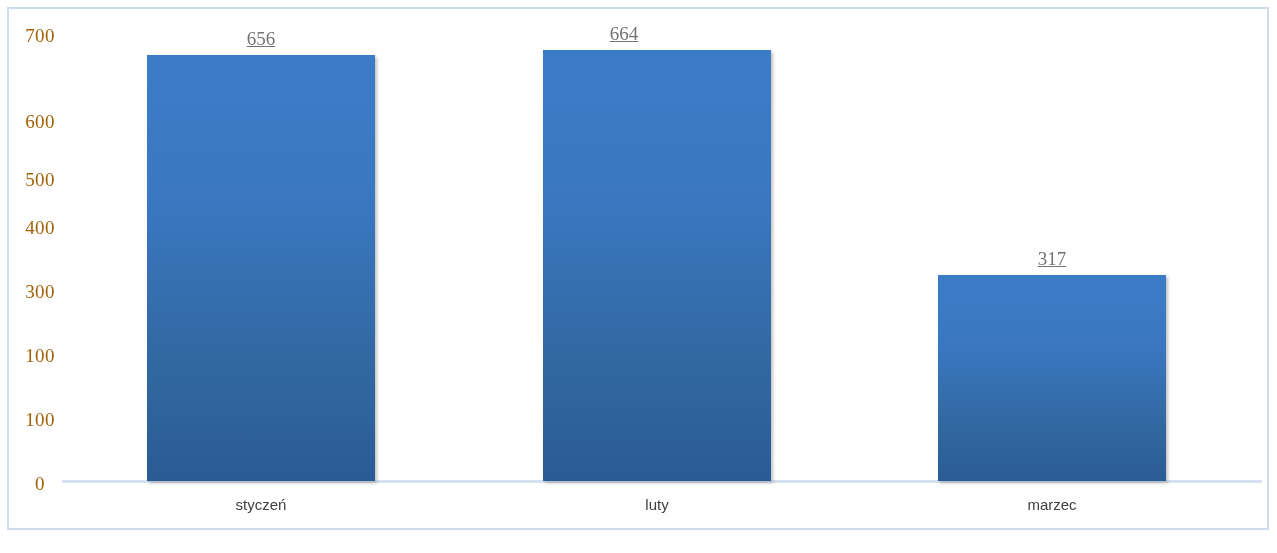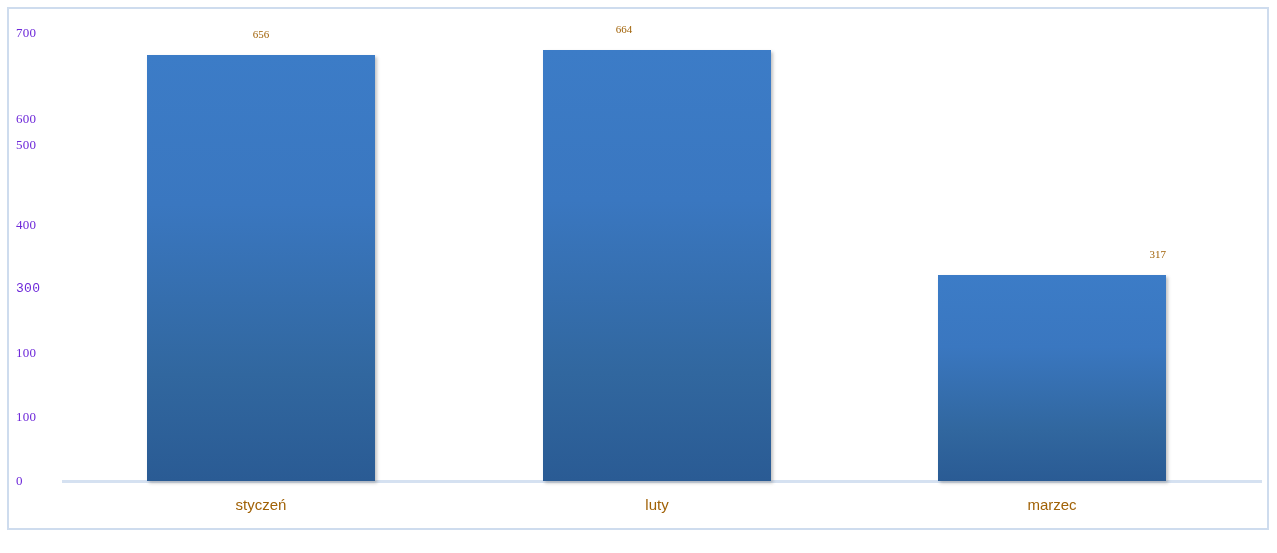--- a/index.html
+++ b/index.html
@@ -40,23 +40,23 @@
     top: 0;
     width: 1277px;
     height: 553px;
   }
 
   
   .y-tick {
     position: absolute;
     right: 1213px;            
     width: 48px;
-    text-align: left;
-    font-size: 13px;
-    color: #6d28d9;
+    text-align: center;
+    font-size: 19px;
+    color: #a16207;
     font-family: "Liberation Serif", serif;
     letter-spacing: 0.3px;
     white-space: nowrap;
   }
 
   
   #axis-line {
     position: absolute;
     left: 62px;
     top: 480px;
@@ -69,69 +69,70 @@
   .bar {
     position: absolute;
     background: linear-gradient(to bottom, #3c7cc7 0%, #3a77c0 35%, #31679f 75%, #2a5b94 100%);
     box-shadow: 2px 2px 3px rgba(120,120,120,0.45);
   }
 
   
   .bar-value {
     position: absolute;
     text-align: center;
-    font-size: 11px;
-    color: #a16207;
+    font-size: 19px;
+    color: #737373;
     font-family: "Liberation Serif", serif;
     white-space: nowrap;
+    text-decoration: underline;
   }
 
   
   .cat-label {
     position: absolute;
     text-align: center;
     font-size: 15px;
-    color: #a16207;
+    color: #404040;
     font-family: "Liberation Sans", sans-serif;
     white-space: nowrap;
     top: 496px;
   }
 </style>
 </head>
 <body>
 
 <div id="chart-root">
 
   <div id="chart-frame"></div>
 
   <div id="plot-area">
 
     <div>
       <div class="y-tick" style="top:25px;">700</div>
       <div class="y-tick" style="top:90px;margin-top:21px;">600</div>
-      <div class="y-tick" style="top:137px;">500</div>
+      <div class="y-tick" style="top:169px;">500</div>
       <div class="y-tick" style="top:217px;">400</div>
-      <div class="y-tick" style="top:281px;font-family:Liberation Mono, monospace;">300</div>
+      <div class="y-tick" style="top:281px;">300</div>
       <div class="y-tick" style="top:345px;">100</div>
       <div class="y-tick" style="top:409px;">100</div>
       <div class="y-tick" style="top:473px;">0</div>
     </div>
 
     <div id="axis-line"></div>
 
     <div>
       <div class="bar" style="left:147px; top:55px; width:228px; height:426px;"></div>
       <div class="bar" style="left:543px; top:50px; width:228px; height:431px;"></div>
       <div class="bar" style="left:938px; top:275px; width:228px; height:206px;"></div>
     </div>
 
     <div>
       <div class="bar-value" style="left:147px; top:28px; width:228px;">656</div>
       <div class="bar-value" style="left:510px; top:23px; width:228px;">664</div>
-      <div class="bar-value" style="left:938px; top:248px; width:228px;text-align:right;">317</div>
+      <div class="bar-value" style="left:938px; top:248px; width:228px;">317</div>
     </div>
 
     <div>
       <div class="cat-label" style="left:147px; width:228px;">styczeń</div>
       <div class="cat-label" style="left:543px; width:228px;">luty</div>
       <div class="cat-label" style="left:938px; width:228px;">marzec</div>
     </div>
 
   </div>
 </div>

